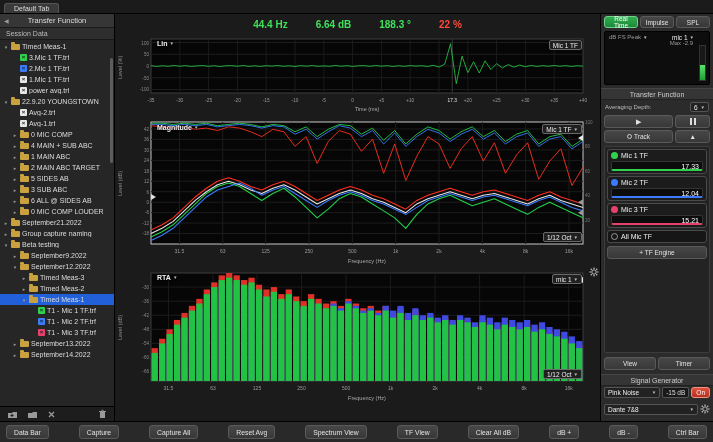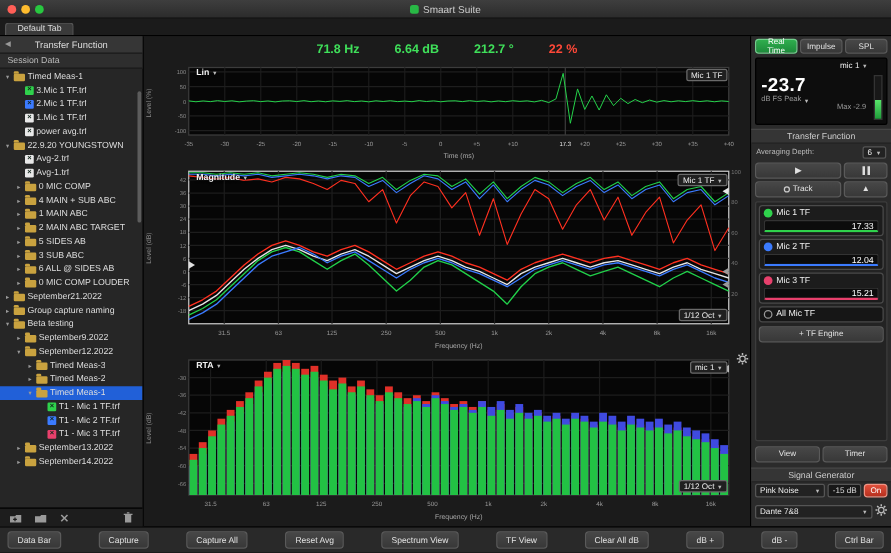--- a/index.html
+++ b/index.html
@@ -93,31 +93,20 @@
 
   
   .bottombar{height:21px;flex:none;background:#292929;border-top:1px solid #000;display:flex;align-items:center;justify-content:space-between;padding:0 6px;gap:3px;}
   .bb-btn{height:14px;padding:0 7px;border-radius:3px;font-size:6.8px;white-space:nowrap;}
 </style>
 </head>
 <body>
 
 <div class="app">
 
-  <div class="titlebar">
-    <div class="lights">
-      <span class="light l-red"></span>
-      <span class="light l-yellow"></span>
-      <span class="light l-green"></span>
-    </div>
-    <div class="title">
-      <span class="applogo"></span>
-      <span>Smaart Suite</span>
-    </div>
-  </div>
 
   <div class="tabbar">
     <div class="tab"><span>Default Tab</span></div>
   </div>
 
   <div class="content">
 
     <aside class="sidebar">
       <div class="sb-title">
         <span class="backarrow">◀</span>
@@ -296,23 +285,23 @@
               <rect x="2" y="3" width="5" height="6" fill="#9a9a9a"></rect>
               <rect x="1" y="2" width="7" height="1" fill="#9a9a9a"></rect>
               <rect x="3.5" y="0.8" width="2" height="1" fill="#9a9a9a"></rect>
             </svg>
           </span>
       </div>
     </aside>
 
     <main class="center">
       <div class="readouts">
-        <span class="ro-green">71.8 Hz</span>
+        <span class="ro-green">44.4 Hz</span>
         <span class="ro-green">6.64 dB</span>
-        <span class="ro-green">212.7 °</span>
+        <span class="ro-green">188.3 °</span>
         <span class="ro-red">22 %</span>
       </div>
 
       <div class="plotblock" id="ir-block">
         <span class="ylab">Level (%)</span>
         <svg id="ir-svg" width="470" height="80">
             <rect x="24" y="3" width="432" height="54" fill="#060606" stroke="#3c3c3c"></rect>
             <line x1="52.8" y1="3" x2="52.8" y2="57" stroke="#1b1b1b"></line>
             <line x1="81.6" y1="3" x2="81.6" y2="57" stroke="#1b1b1b"></line>
             <line x1="110.4" y1="3" x2="110.4" y2="57" stroke="#1b1b1b"></line>
@@ -694,21 +683,20 @@
         <button class="btn mode-btn active">Real Time</button>
         <button class="btn mode-btn">Impulse</button>
         <button class="btn mode-btn">SPL</button>
       </div>
 
       <div class="meter">
         <div class="meter-src">
           <span>mic 1</span>
             <span class="chev">▼</span>
         </div>
-        <div class="meter-val">-23.7</div>
         <div class="meter-unit">
           <span>dB FS Peak</span>
             <span class="chev">▼</span>
         </div>
         <div class="meter-max">Max -2.9</div>
         <div class="meter-bar">
             <div class="meter-fill"></div>
           </div>
       </div>
 

